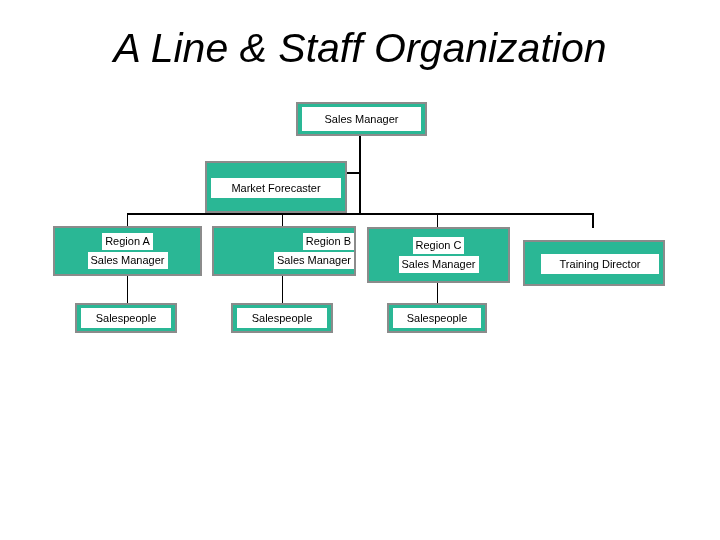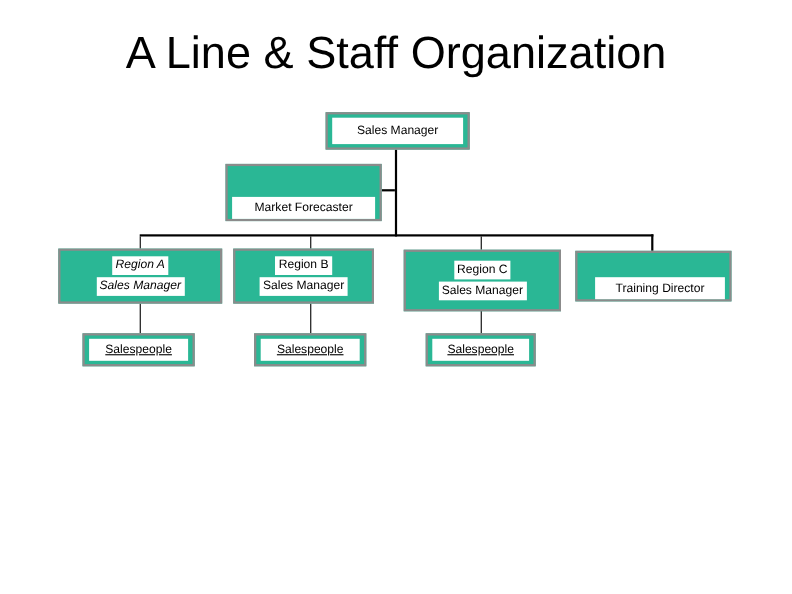--- a/index.html
+++ b/index.html
@@ -13,55 +13,56 @@
   #slide-title {
     position:absolute;
     top:24px; left:0; width:720px;
     margin:0;
     text-align:center;
     font-size:41px;
     font-weight:400;
     line-height:48px;
     color:var(--text,#000);
     letter-spacing:0px;
+    font-style:italic;
   }
   .node {
     position:absolute;
     box-sizing:border-box;
     background:var(--box-fill,#2ab795);
     border:2px solid var(--box-border,#8b8b8b);
     display:flex;
     flex-direction:column;
     align-items:center;
     justify-content:center;
     font-size:11px;
     color:var(--text,#000);
   }
-  .node--top { justify-content:flex-end; padding-top:1px; }
+  .node--top { justify-content:center; padding-top:1px;margin-top:12px; }
   .line {
     background:var(--label-bg,#ffffff);
     padding:0 3px;
     white-space:nowrap;
     text-align:center;
     line-height:17px;
   }
   .region .line { margin:1px 0; }
   .wide .line { width:calc(100% - 8px); padding:0; }
   .node--sm .line  { line-height:24px; }
   .node--top .line { line-height:20px; }
-  .node--sp .line  { line-height:20px;text-decoration:underline; }
+  .node--sp .line  { line-height:20px; }
   .connector {
     position:absolute;
     background:var(--connector,#000000);
   }
   
   #n-sales-manager     { left:296px; top:102px; width:131px; height:34px; }
   #n-market-forecaster { left:205px; top:149px; width:142px; height:52px; }
-  #n-region-a          { left:53px;  top:226px; width:149px; height:50px;font-style:italic; }
-  #n-region-b          { left:212px; top:226px; width:128px; height:50px; }
+  #n-region-a          { left:53px;  top:226px; width:149px; height:50px; }
+  #n-region-b          { left:212px; top:226px; width:144px; height:50px;align-items:flex-end; }
   #n-region-c          { left:367px; top:227px; width:143px; height:56px; }
   #n-training-director { left:523px; top:228px; width:142px; height:46px;padding-left:12px; }
   #n-salespeople-a     { left:75px;  top:303px; width:102px; height:30px; }
   #n-salespeople-b     { left:231px; top:303px; width:102px; height:30px; }
   #n-salespeople-c     { left:387px; top:303px; width:100px; height:30px; }
   
   #c-top-vert   { left:359px; top:136px; width:2px;  height:79px; }
   #c-mf-horiz   { left:347px; top:172px; width:12px; height:2px;  }
   #c-dist       { left:127px; top:213px; width:467px; height:2px; }
   #c-drop-a     { left:127px; top:215px; width:1px;  height:11px; }

